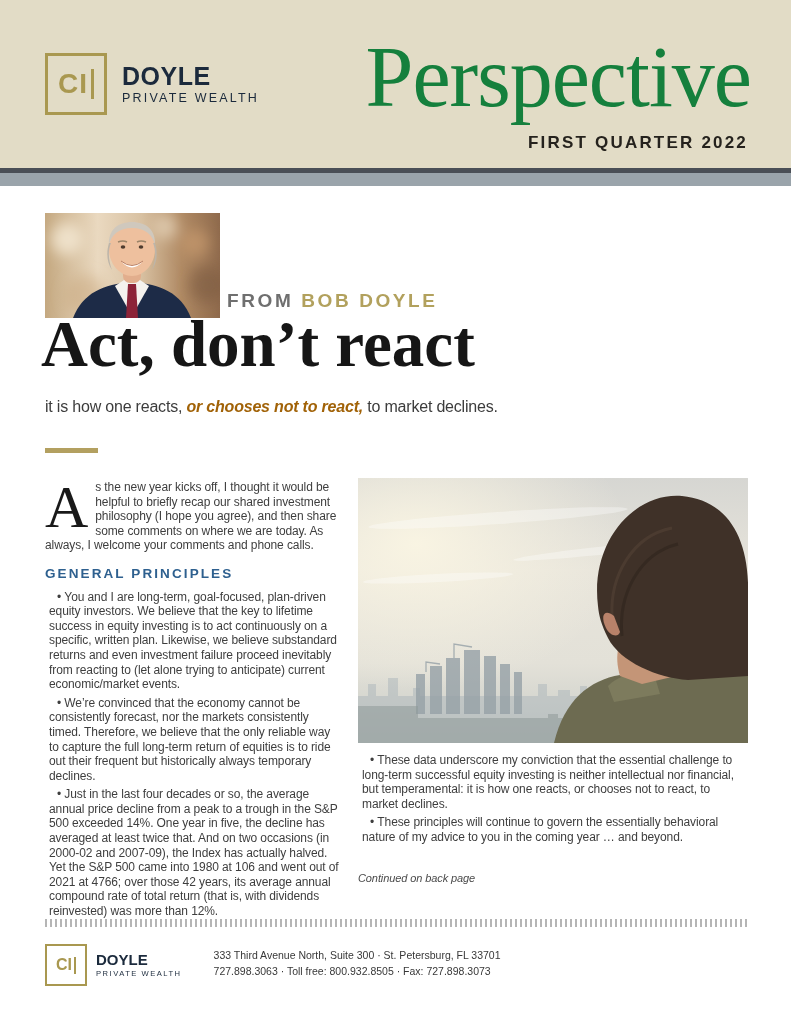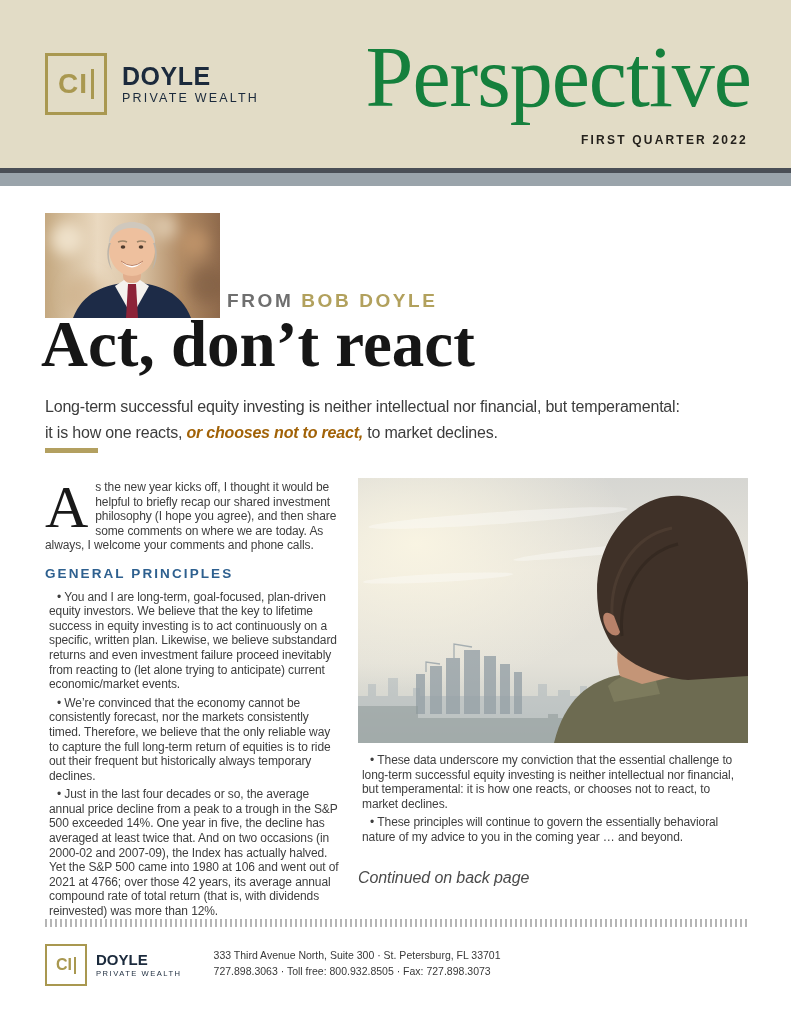--- a/index.html
+++ b/index.html
@@ -13,21 +13,21 @@
 
   .brand{position:absolute;left:45px;top:53px;display:flex;align-items:center;gap:15px;}
   .brand-box{width:56px;height:56px;border:3px solid #a99850;display:flex;align-items:center;justify-content:center;gap:3px;}
   .brand-mark{font-size:28px;font-weight:bold;color:#a99850;letter-spacing:1px;line-height:1;}
   .brand-bar{width:3px;height:30px;background:#a99850;}
   .brand-name{font-size:25px;font-weight:bold;color:#1b2a3c;letter-spacing:0.5px;line-height:1.05;}
   .brand-tag{font-size:12.5px;color:#1b2a3c;letter-spacing:2.2px;margin-top:2px;}
 
   .masthead{position:absolute;right:40px;top:34px;font-family:"Liberation Serif",serif;
             font-size:86px;line-height:1;color:#15803d;letter-spacing:-1px;}
-  .issue{position:absolute;right:43px;top:133px;font-size:12px;font-weight:bold;
+  .issue{position:absolute;right:43px;top:133px;font-size:17px;font-weight:bold;
          letter-spacing:2.2px;color:#25221d;}
 
   
   .headshot{position:absolute;left:45px;top:213px;width:175px;height:105px;overflow:hidden;}
   .kicker{position:absolute;left:227px;top:290px;font-size:19px;font-weight:bold;letter-spacing:2.6px;}
   .kicker .from{color:#6f6f6f;}
   .kicker .name{color:#b2a15d;}
   .title{position:absolute;left:41px;top:303px;font-family:"Liberation Serif",serif;
          font-size:65px;line-height:82px;color:#161616;}
   .deck{position:absolute;left:45px;top:394px;font-size:16px;line-height:25.5px;
@@ -41,21 +41,21 @@
   .col-right{position:absolute;left:358px;top:478px;width:390px;font-size:12px;line-height:14.6px;
              letter-spacing:-0.1px;color:#3e3e3e;}
   .dropcap{float:left;font-family:"Liberation Serif",serif;font-size:60px;line-height:48px;
            color:#191919;padding:3px 7px 0 0;}
   .intro{margin:0;}
   .section-heading{margin:14px 0 8px 0;font-size:13.5px;font-weight:bold;letter-spacing:2.1px;color:#2e608f;}
   p.bullet{margin:4px;text-indent:8px;}
   p.bullet::before{content:"\2022\00a0";}
   .city{width:390px;height:265px;display:block;}
   .right-text{margin-top:10px;}
-  .continued{margin-top:26px;font-style:italic;font-size:16px;color:#4a4a4a;}
+  .continued{margin-top:26px;font-style:italic;font-size:11px;color:#4a4a4a;}
 
   
   .footer-rule{position:absolute;left:45px;top:919px;width:703px;height:8px;
     background:repeating-linear-gradient(90deg,#b5b5b5 0,#b5b5b5 2px,transparent 2px,transparent 5px);}
   .footer{position:absolute;left:45px;top:944px;width:703px;display:flex;align-items:flex-start;}
   .f-brand{display:flex;align-items:center;gap:9px;}
   .f-box{width:38px;height:38px;border:2px solid #a99850;display:flex;align-items:center;justify-content:center;gap:2px;}
   .f-mark{font-size:16px;font-weight:bold;color:#a99850;line-height:1;}
   .f-bar{width:2px;height:17px;background:#a99850;}
   .f-name{font-size:15px;font-weight:bold;color:#1b2a3c;line-height:1.1;}
@@ -124,21 +124,20 @@
     </svg>
   </div>
 
   <div class="kicker">
     <span class="from">FROM</span>
     <span> </span>
     <span class="name">BOB DOYLE</span>
   </div>
   <h1 class="title" style="margin:0;font-weight:bold;">Act, don’t react</h1>
   <div class="deck">
-    <div>Long-term successful equity investing is neither intellectual nor financial, but temperamental:</div>
     <div><span>it is how one reacts, </span><span class="em">or chooses not to react,</span><span> to market declines.</span></div>
   </div>
   <div class="goldbar"></div>
 
   <div class="col-left">
     <p class="intro"><span class="dropcap">A</span><span>s the new year kicks off, I thought it would be helpful to briefly recap our shared investment philosophy (I hope you agree), and then share some comments on where we are today. As always, I welcome your comments and phone calls.</span></p>
     <h2 class="section-heading">GENERAL PRINCIPLES</h2>
     <p class="bullet">You and I are long-term, goal-focused, plan-driven equity investors. We believe that the key to lifetime success in equity investing is to act continuously on a specific, written plan. Likewise, we believe substandard returns and even investment failure proceed inevitably from reacting to (let alone trying to anticipate) current economic/market events.</p>
     <p class="bullet">We’re convinced that the economy cannot be consistently forecast, nor the markets consistently timed. Therefore, we believe that the only reliable way to capture the full long-term return of equities is to ride out their frequent but historically always temporary declines.</p>
     <p class="bullet">Just in the last four decades or so, the average annual price decline from a peak to a trough in the S&amp;P 500 exceeded 14%. One year in five, the decline has averaged at least twice that. And on two occasions (in 2000-02 and 2007-09), the Index has actually halved. Yet the S&amp;P 500 came into 1980 at 106 and went out of 2021 at 4766; over those 42 years, its average annual compound rate of total return (that is, with dividends reinvested) was more than 12%.</p>

